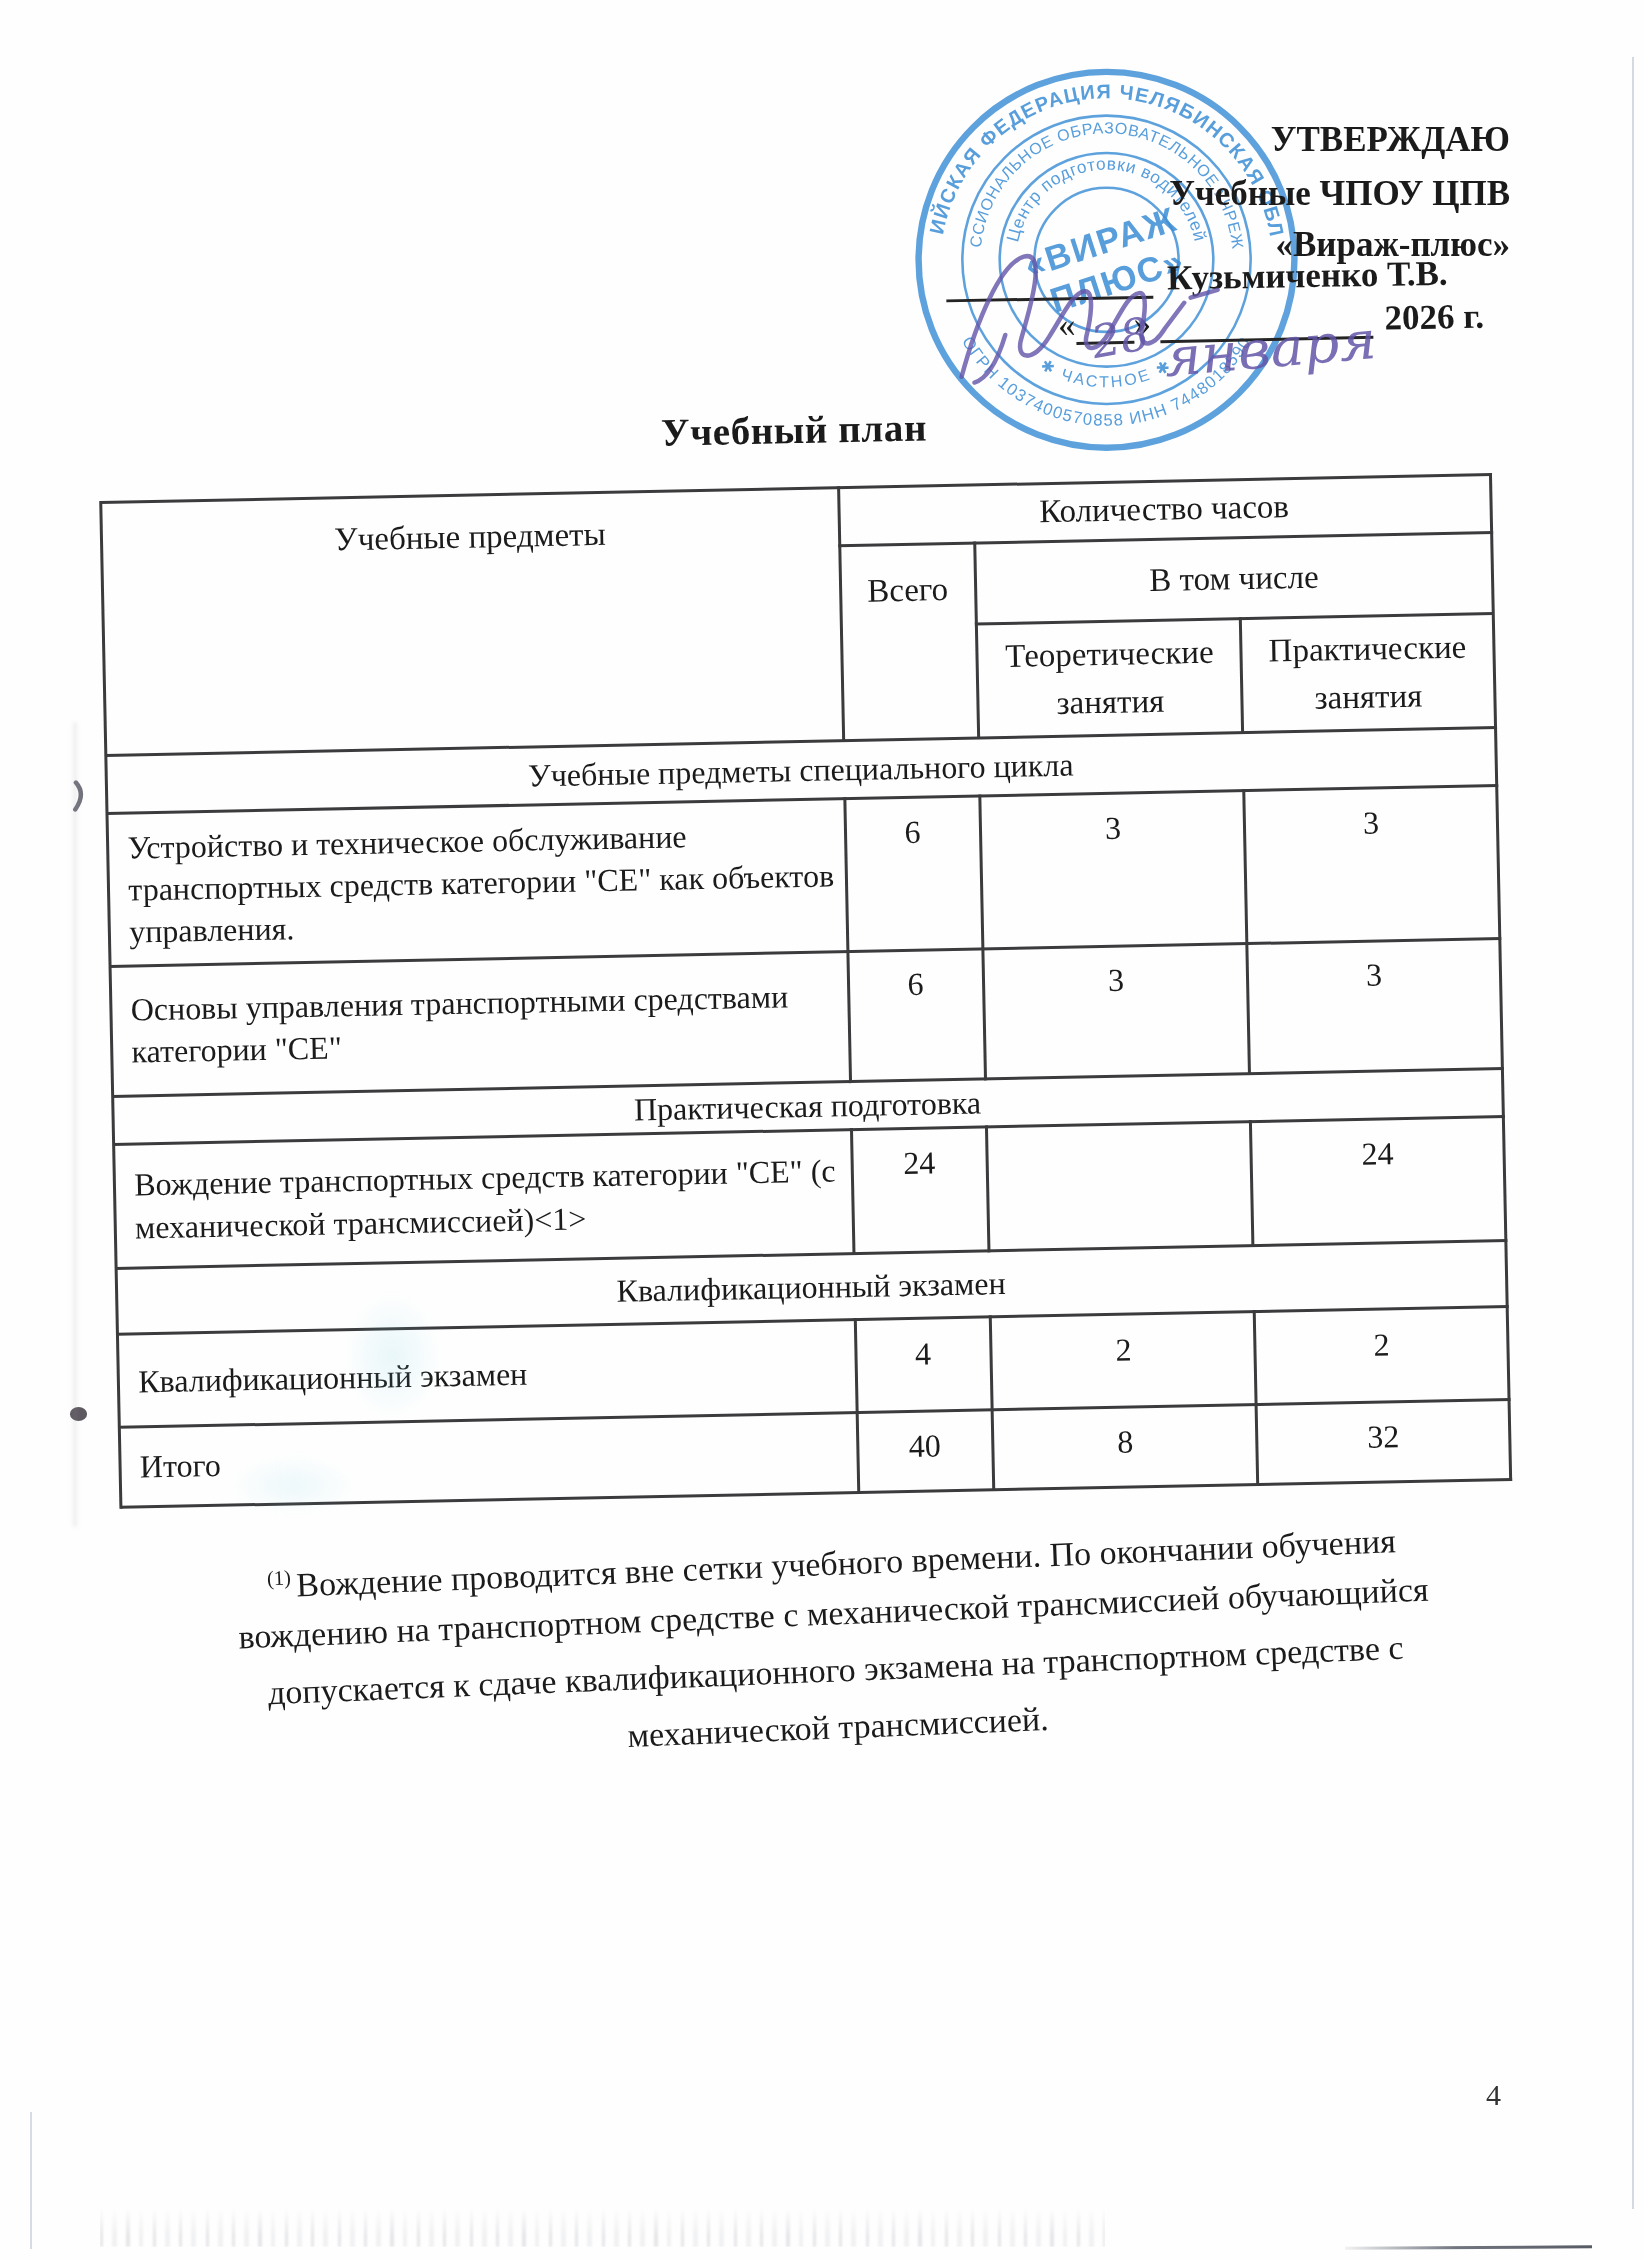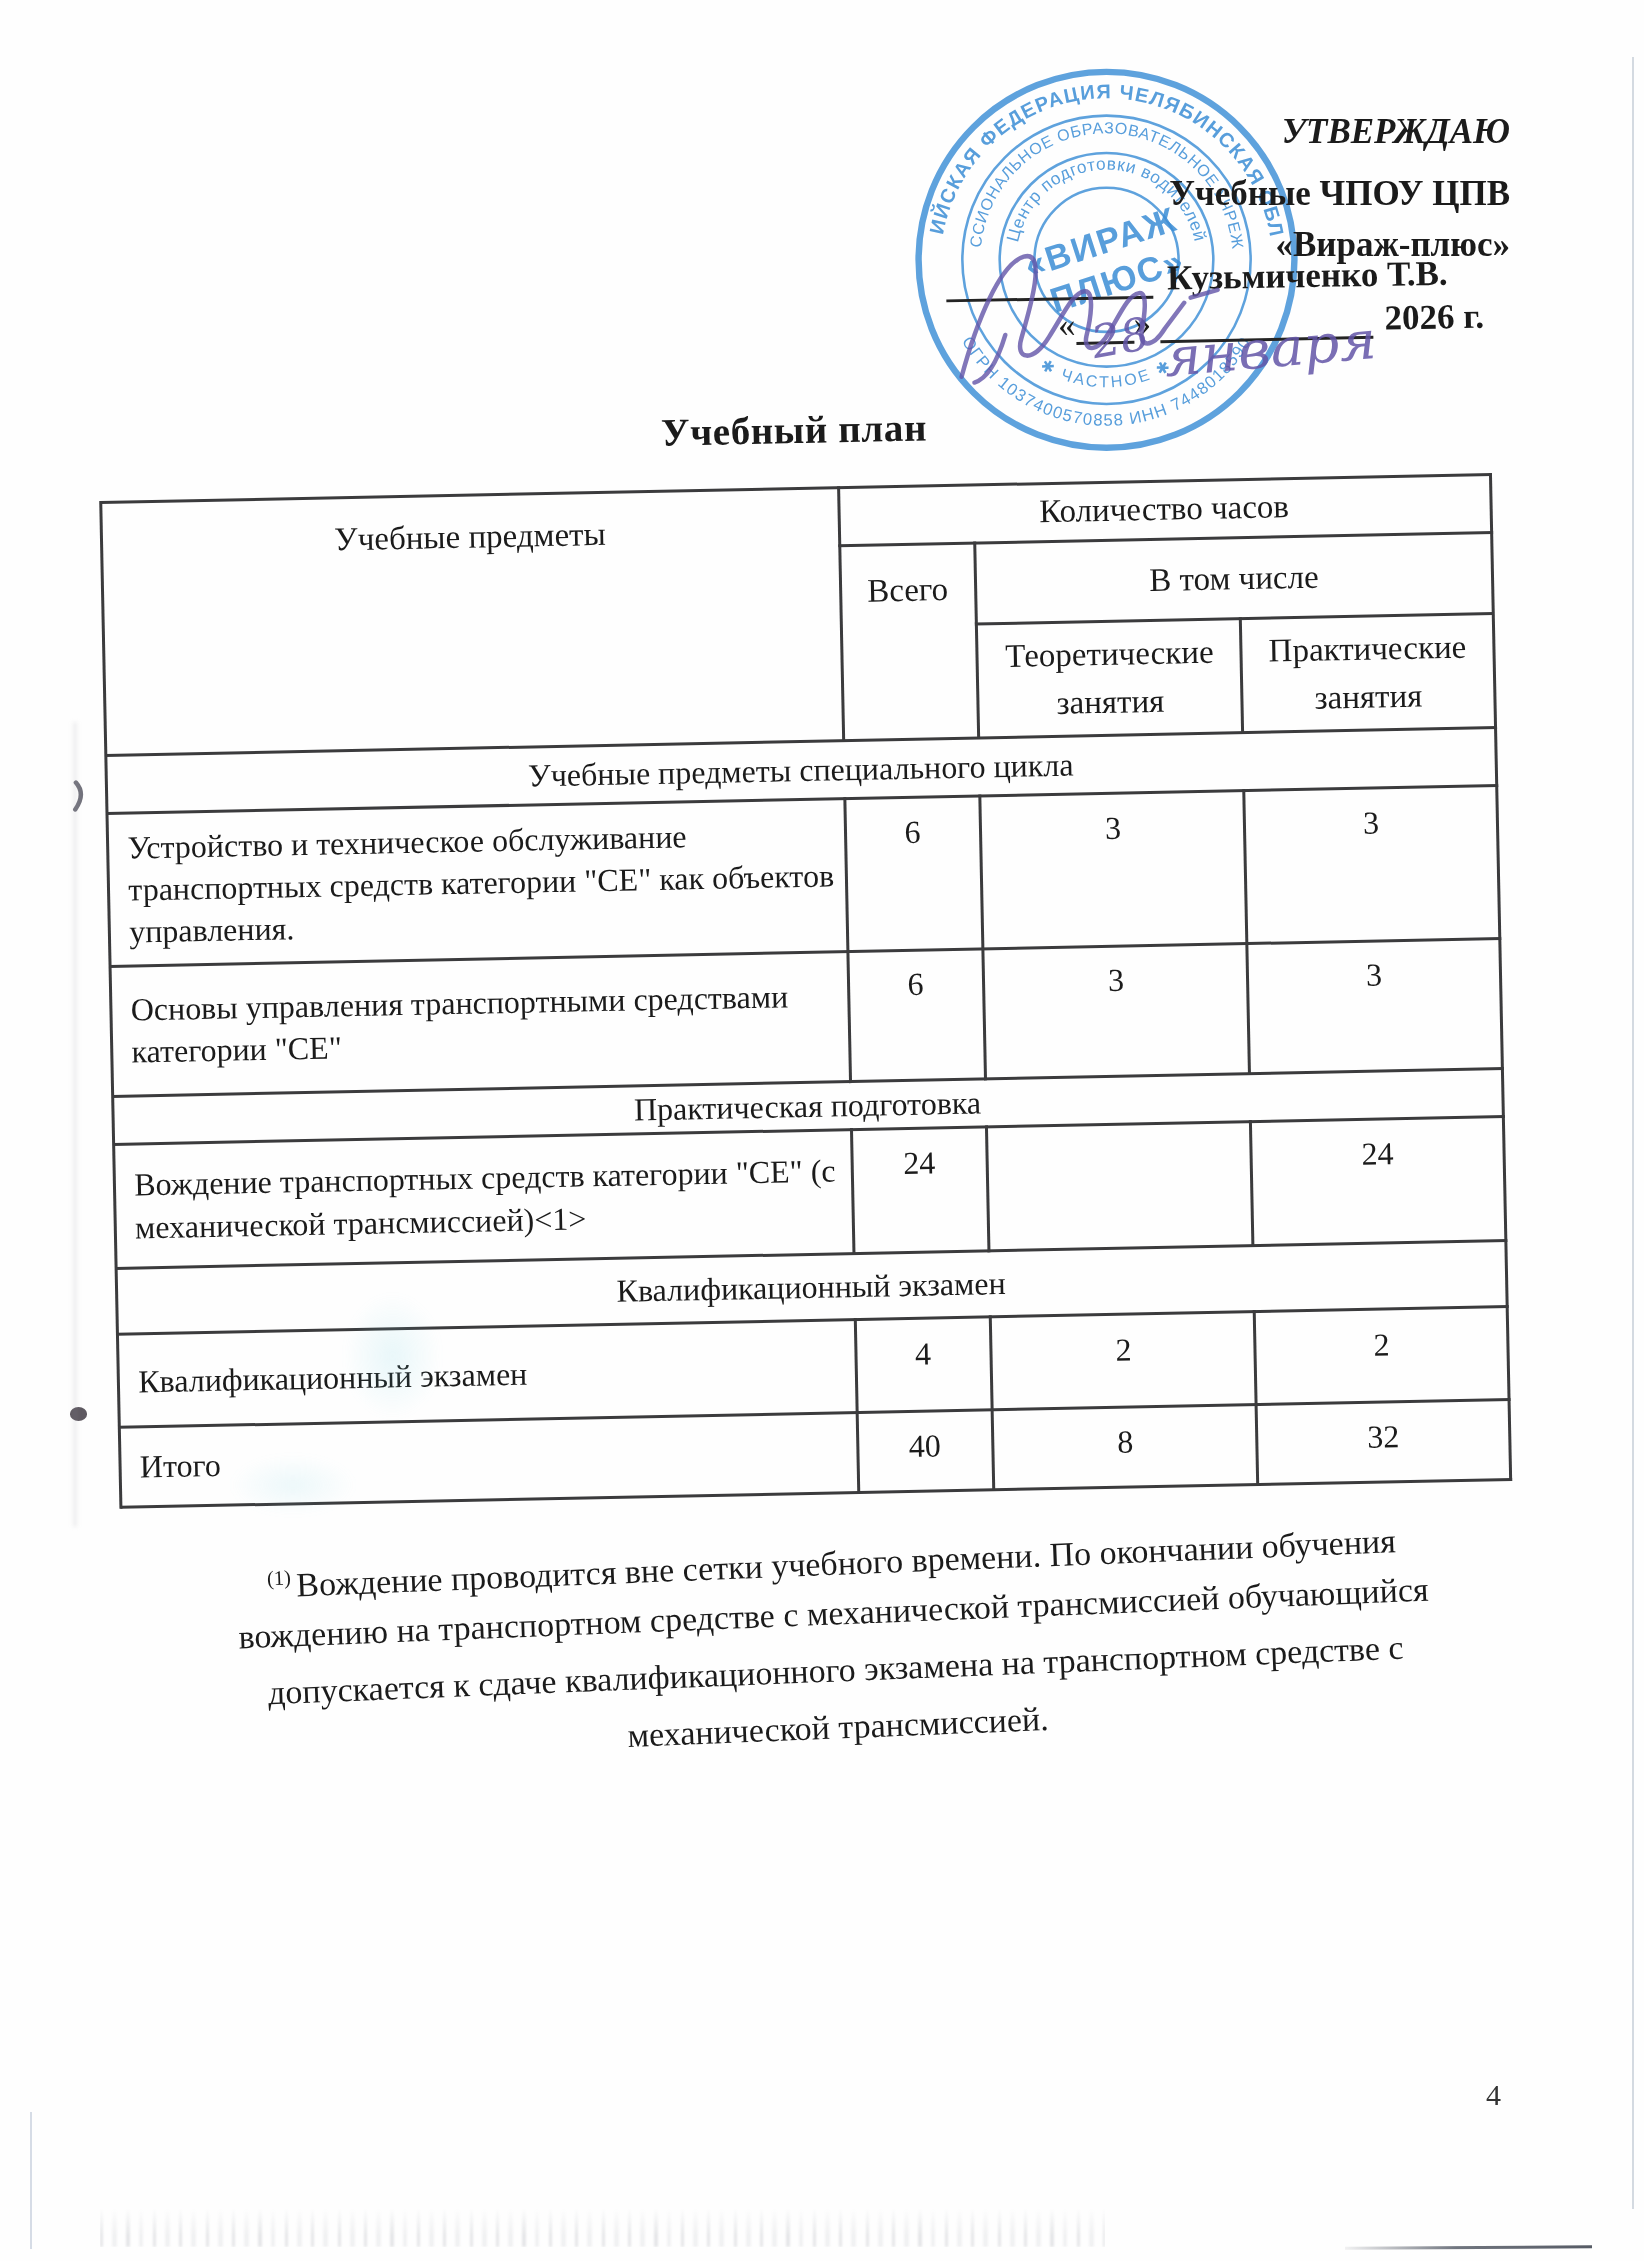--- a/index.html
+++ b/index.html
@@ -95,21 +95,21 @@
     <text font-size="27" letter-spacing="1">
       <textPath href="#arcInnerTop" startOffset="50%" text-anchor="middle">Центр подготовки водителей</textPath>
     </text>
     <g transform="rotate(-18 310 312)" font-weight="bold" font-size="54" letter-spacing="3" text-anchor="middle">
       <text x="310" y="302">«ВИРАЖ</text>
       <text x="316" y="366">ПЛЮС»</text>
     </g>
   </g>
 </svg>
 
-<div class="appr" style="top:112px;font-style:italic;">УТВЕРЖДАЮ</div>
+<div class="appr" style="top:120px;">УТВЕРЖДАЮ</div>
 <div class="appr" style="top:174px;">Учебные ЧПОУ ЦПВ</div>
 <div class="appr" style="top:225px;">«Вираж-плюс»</div>
 
 <div id="name-row">
   <div id="sig-line"></div>
   <span id="director-name">Кузьмиченко Т.В.</span>
 </div>
 
 <div id="date-row">
   <span>«</span>

